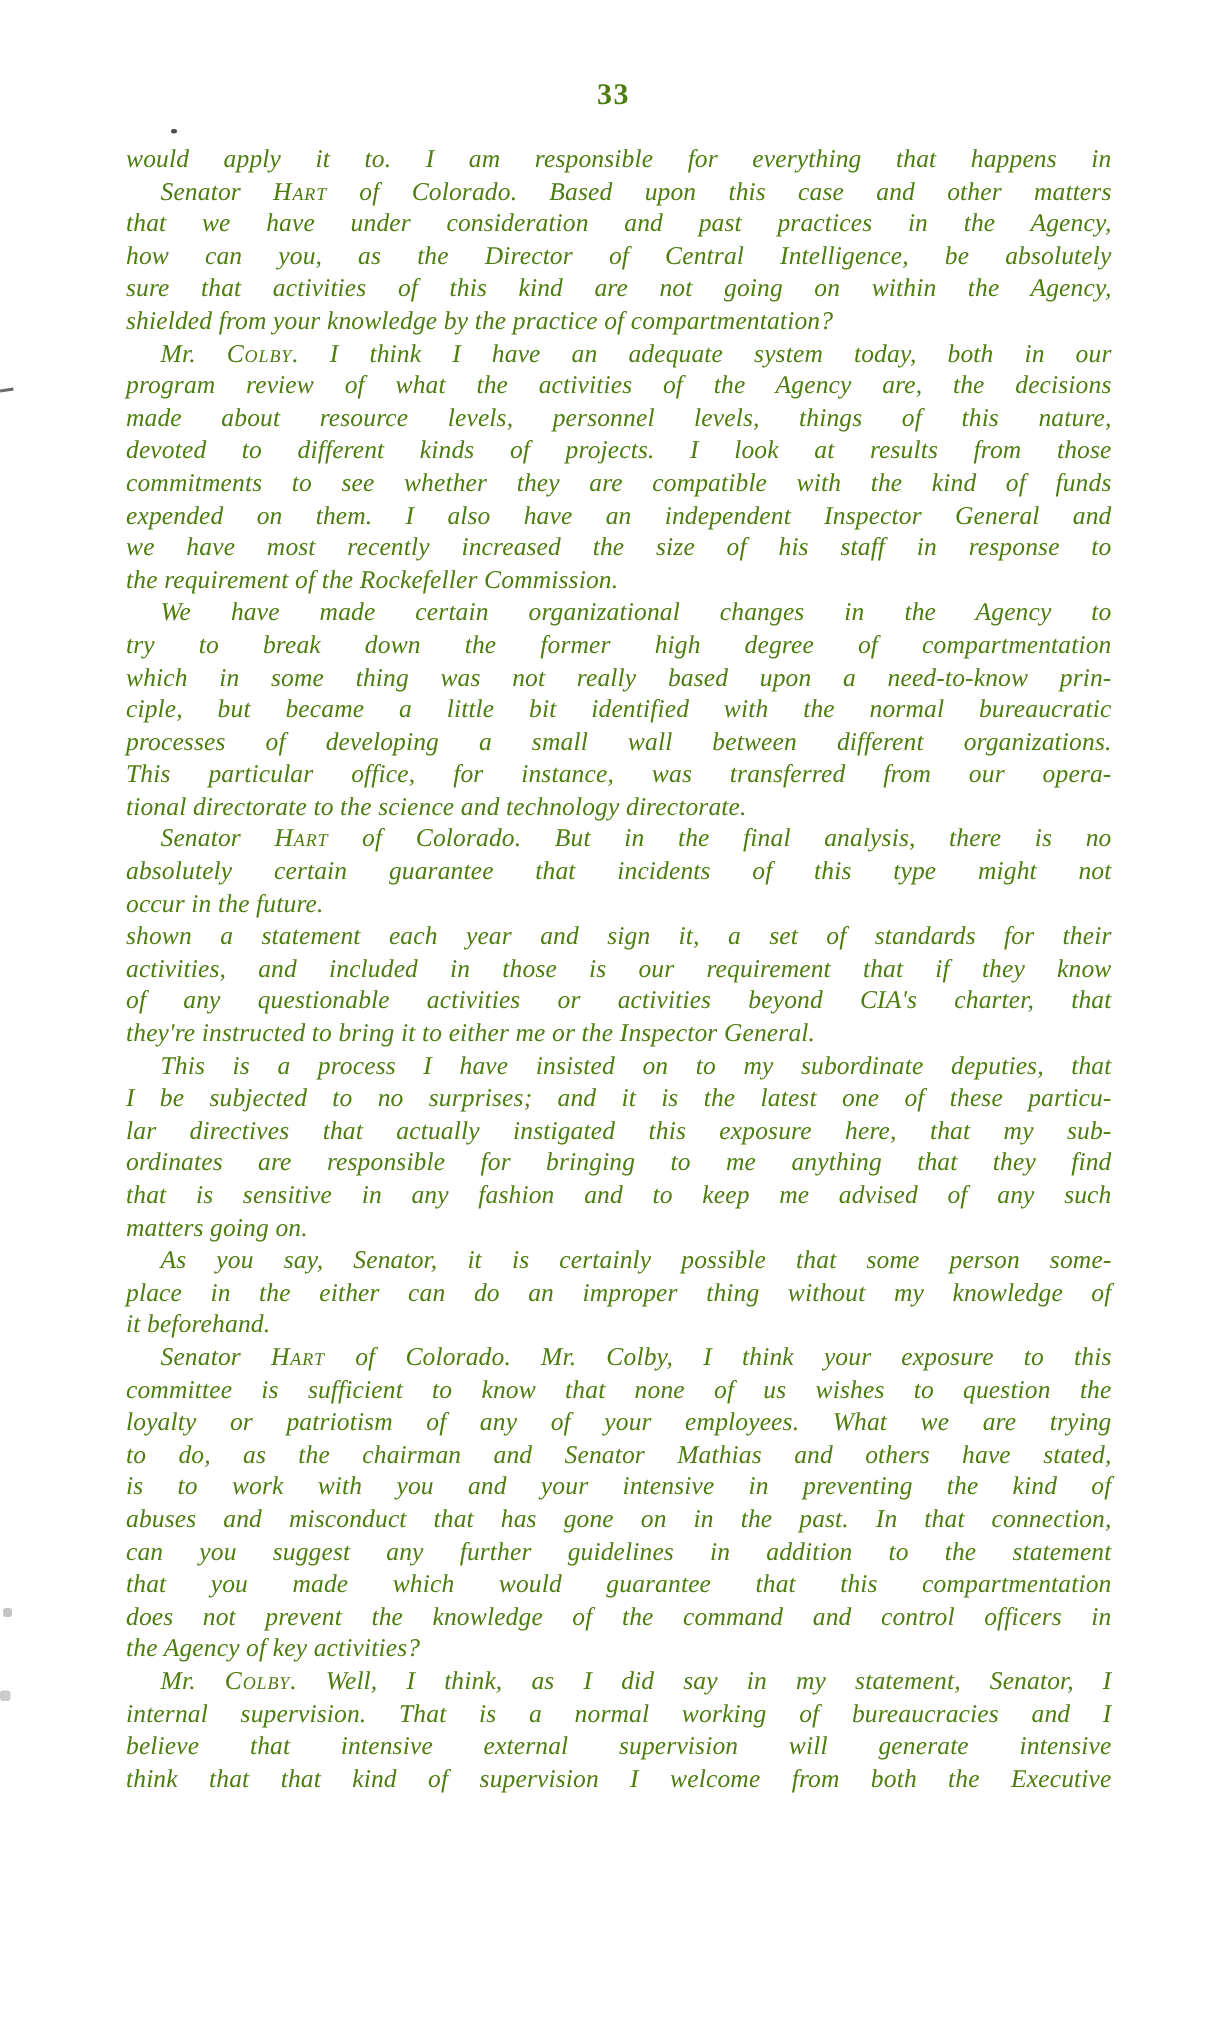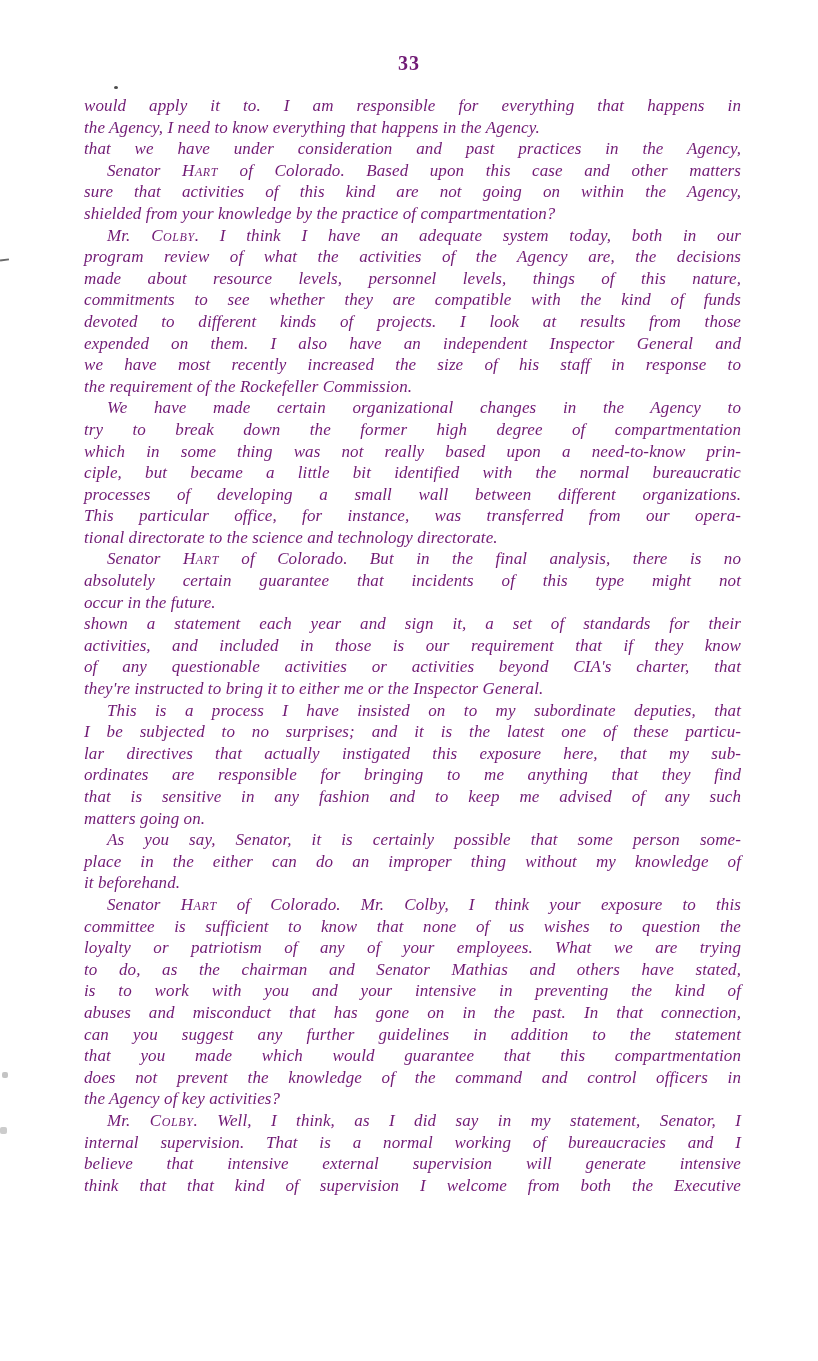--- a/index.html
+++ b/index.html
@@ -7,21 +7,21 @@
     padding: 0;
     background: #e8e8e8;
   }
   .page {
     position: relative;
     width: 818px;
     height: 1361px;
     background: #ffffff;
     overflow: hidden;
     font-family: "Liberation Serif", "DejaVu Serif", serif;
-    color: #701a75;
+    color: #4d7c0f;
   }
   .page-number {
     position: absolute;
     top: 52px;
     left: 0;
     width: 818px;
     text-align: center;
     font-size: 20px;
     font-weight: 700;
     letter-spacing: 1px;
@@ -76,30 +76,30 @@
   }
 </style>
 </head>
 <body>
 
 <div class="page">
   <div class="page-number">33</div>
 
   <div class="text-block" id="text-block">
       <div class="line"><span>would apply it to. I am responsible for everything that happens in</span></div>
-      <div class="line para-end"><span>the Agency, I need to know everything that happens in the Agency.</span></div>
+      <div class="line indent"><span>Senator </span><span class="sc">Hart</span><span> of Colorado. Based upon this case and other matters</span></div>
       <div class="line"><span>that we have under consideration and past practices in the Agency,</span></div>
-      <div class="line indent"><span>Senator </span><span class="sc">Hart</span><span> of Colorado. Based upon this case and other matters</span></div>
+      <div class="line"><span>how can you, as the Director of Central Intelligence, be absolutely</span></div>
       <div class="line"><span>sure that activities of this kind are not going on within the Agency,</span></div>
       <div class="line para-end"><span>shielded from your knowledge by the practice of compartmentation?</span></div>
       <div class="line indent"><span>Mr. </span><span class="sc">Colby</span><span>. I think I have an adequate system today, both in our</span></div>
       <div class="line"><span>program review of what the activities of the Agency are, the decisions</span></div>
       <div class="line"><span>made about resource levels, personnel levels, things of this nature,</span></div>
+      <div class="line"><span>devoted to different kinds of projects. I look at results from those</span></div>
       <div class="line"><span>commitments to see whether they are compatible with the kind of funds</span></div>
-      <div class="line"><span>devoted to different kinds of projects. I look at results from those</span></div>
       <div class="line"><span>expended on them. I also have an independent Inspector General and</span></div>
       <div class="line"><span>we have most recently increased the size of his staff in response to</span></div>
       <div class="line para-end"><span>the requirement of the Rockefeller Commission.</span></div>
       <div class="line indent"><span>We have made certain organizational changes in the Agency to</span></div>
       <div class="line"><span>try to break down the former high degree of compartmentation</span></div>
       <div class="line"><span>which in some thing was not really based upon a need-to-know prin-</span></div>
       <div class="line"><span>ciple, but became a little bit identified with the normal bureaucratic</span></div>
       <div class="line"><span>processes of developing a small wall between different organizations.</span></div>
       <div class="line"><span>This particular office, for instance, was transferred from our opera-</span></div>
       <div class="line para-end"><span>tional directorate to the science and technology directorate.</span></div>

